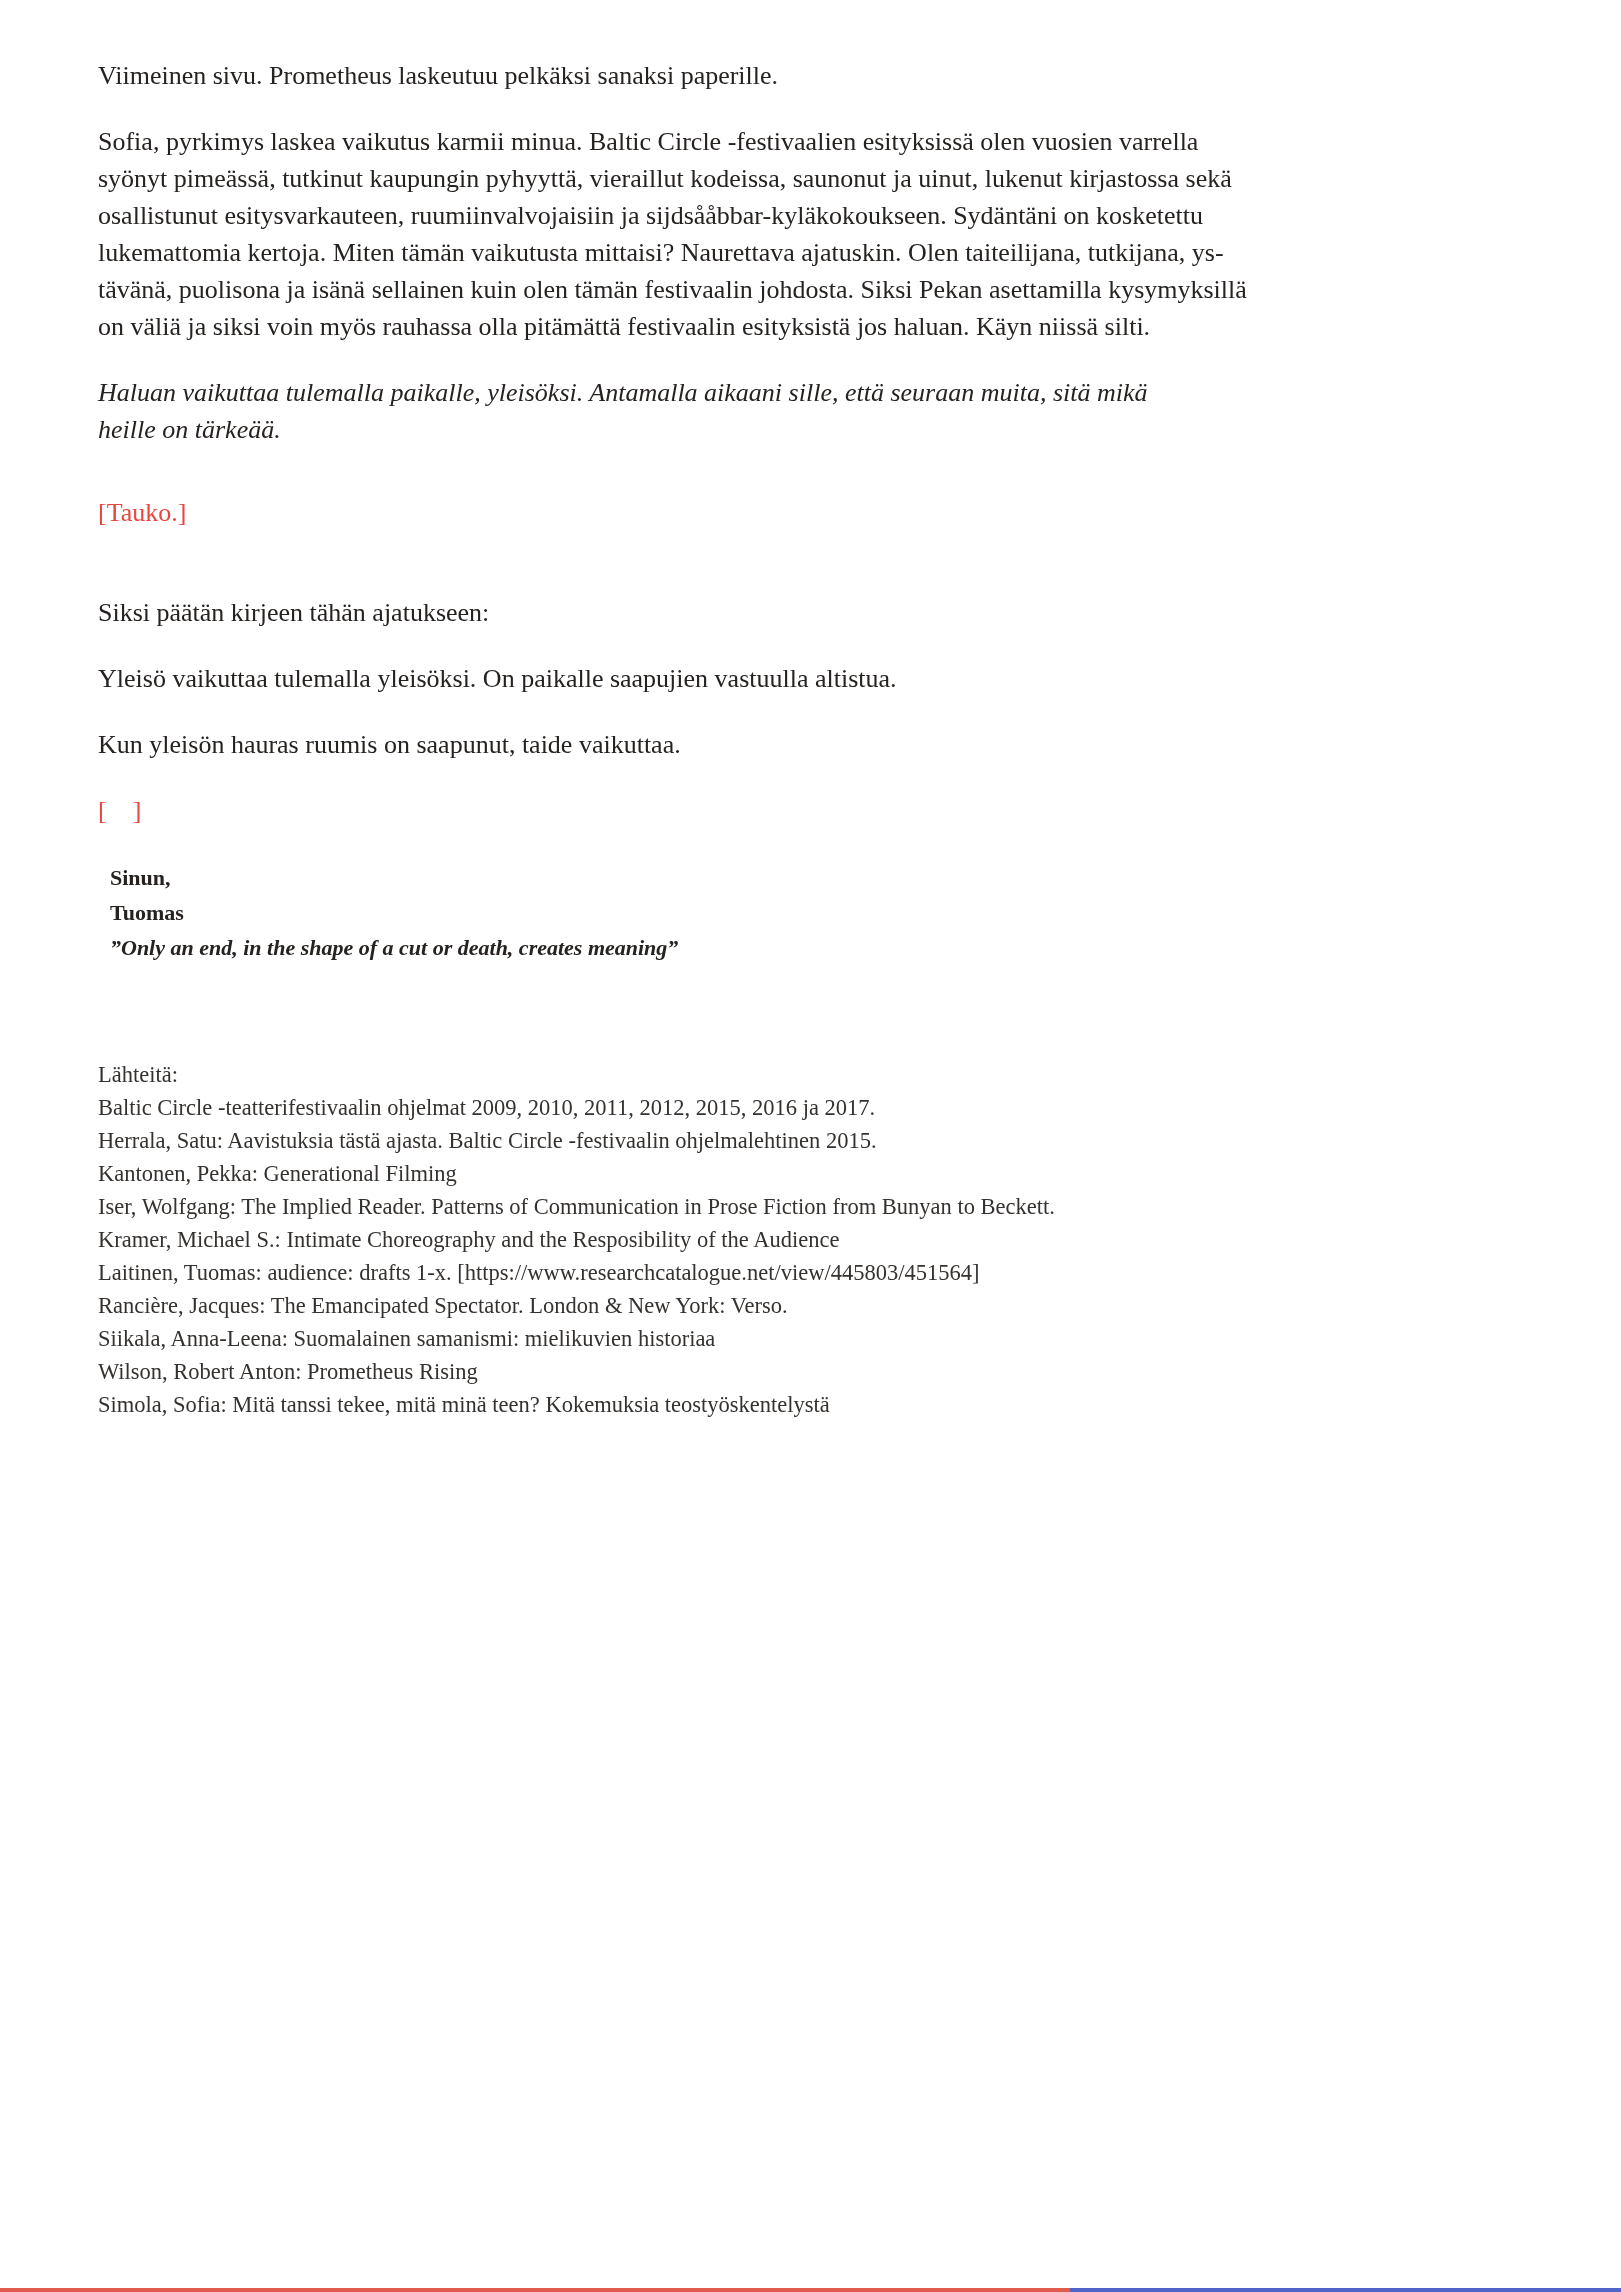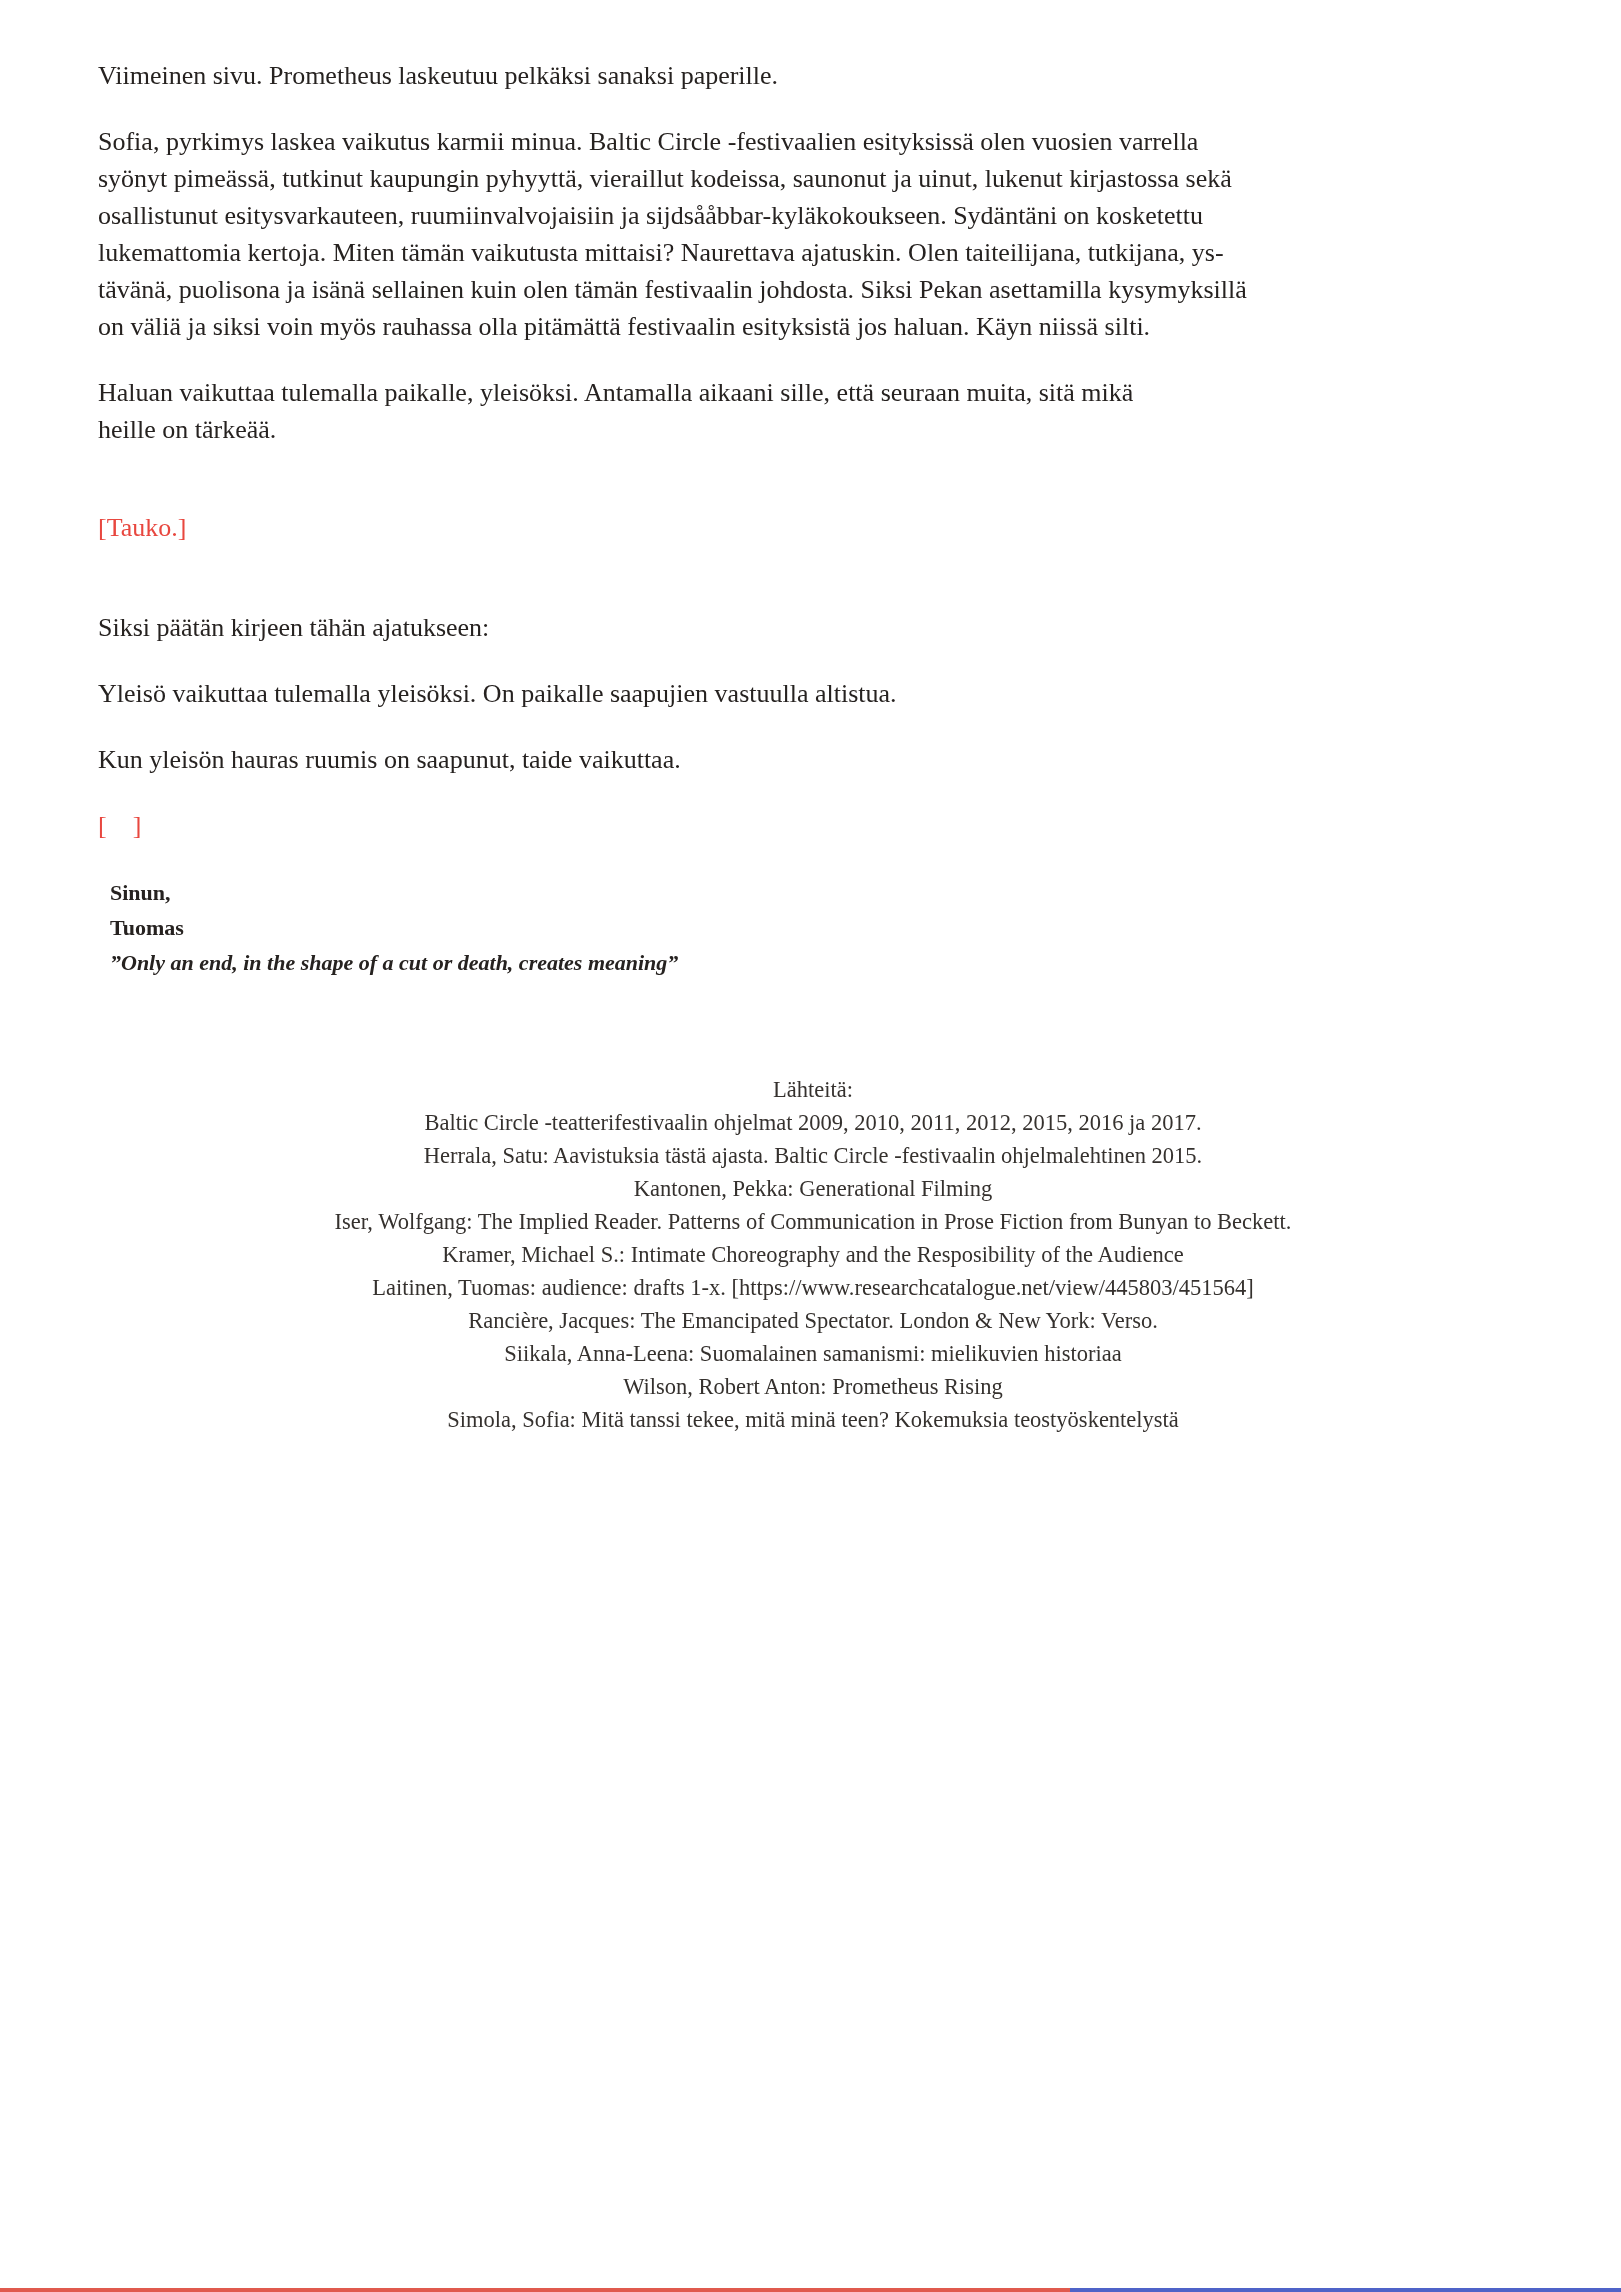--- a/index.html
+++ b/index.html
@@ -19,21 +19,21 @@
     padding: 57px 93px 0 98px;
     box-sizing: border-box;
     width: 100%;
   }
   .para {
     font-size: 26px;
     line-height: 37px;
     white-space: pre-line;
     margin: 0 0 29px 0;
   }
-  .para.gap-after-large { margin-bottom: 61px; }
+  .para.gap-after-large { margin-bottom: 46px; font-style: italic; }
   .marker {
     font-size: 26px;
     line-height: 37px;
     color: #e8473f;
     white-space: pre;
     margin: 0 0 29px 0;
   }
   .marker.pause { margin-top: 31px; margin-bottom: 63px; }
   .marker.empty { margin-top: 2px; margin-bottom: 31px; }
   .signature-block {
@@ -42,21 +42,20 @@
     margin: 12px;
     font-weight: bold;
   }
   .signature-block .line { white-space: pre-line; }
   .quote-line {
     font-style: italic;
   }
   .sources {
     margin-top: 93px;
     color: #35312e;
-    text-align: center;
   }
   .sources .src-line {
     font-size: 22.5px;
     line-height: 33px;
     white-space: pre-line;
   }
   .bottom-bar {
     position: absolute;
     left: 0;
     bottom: 0;

